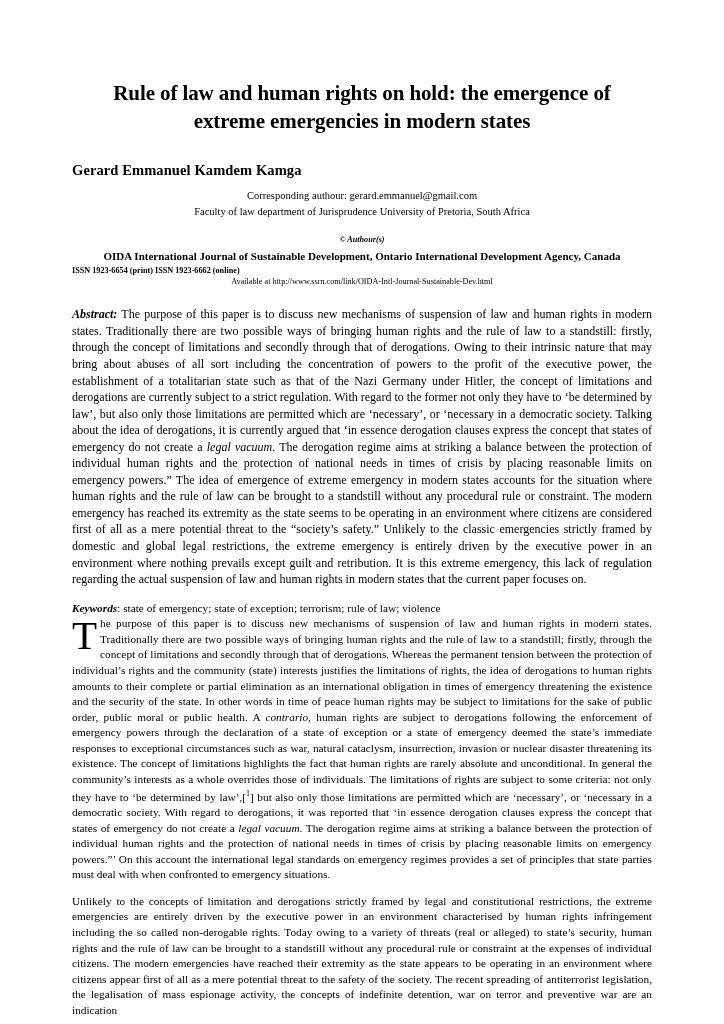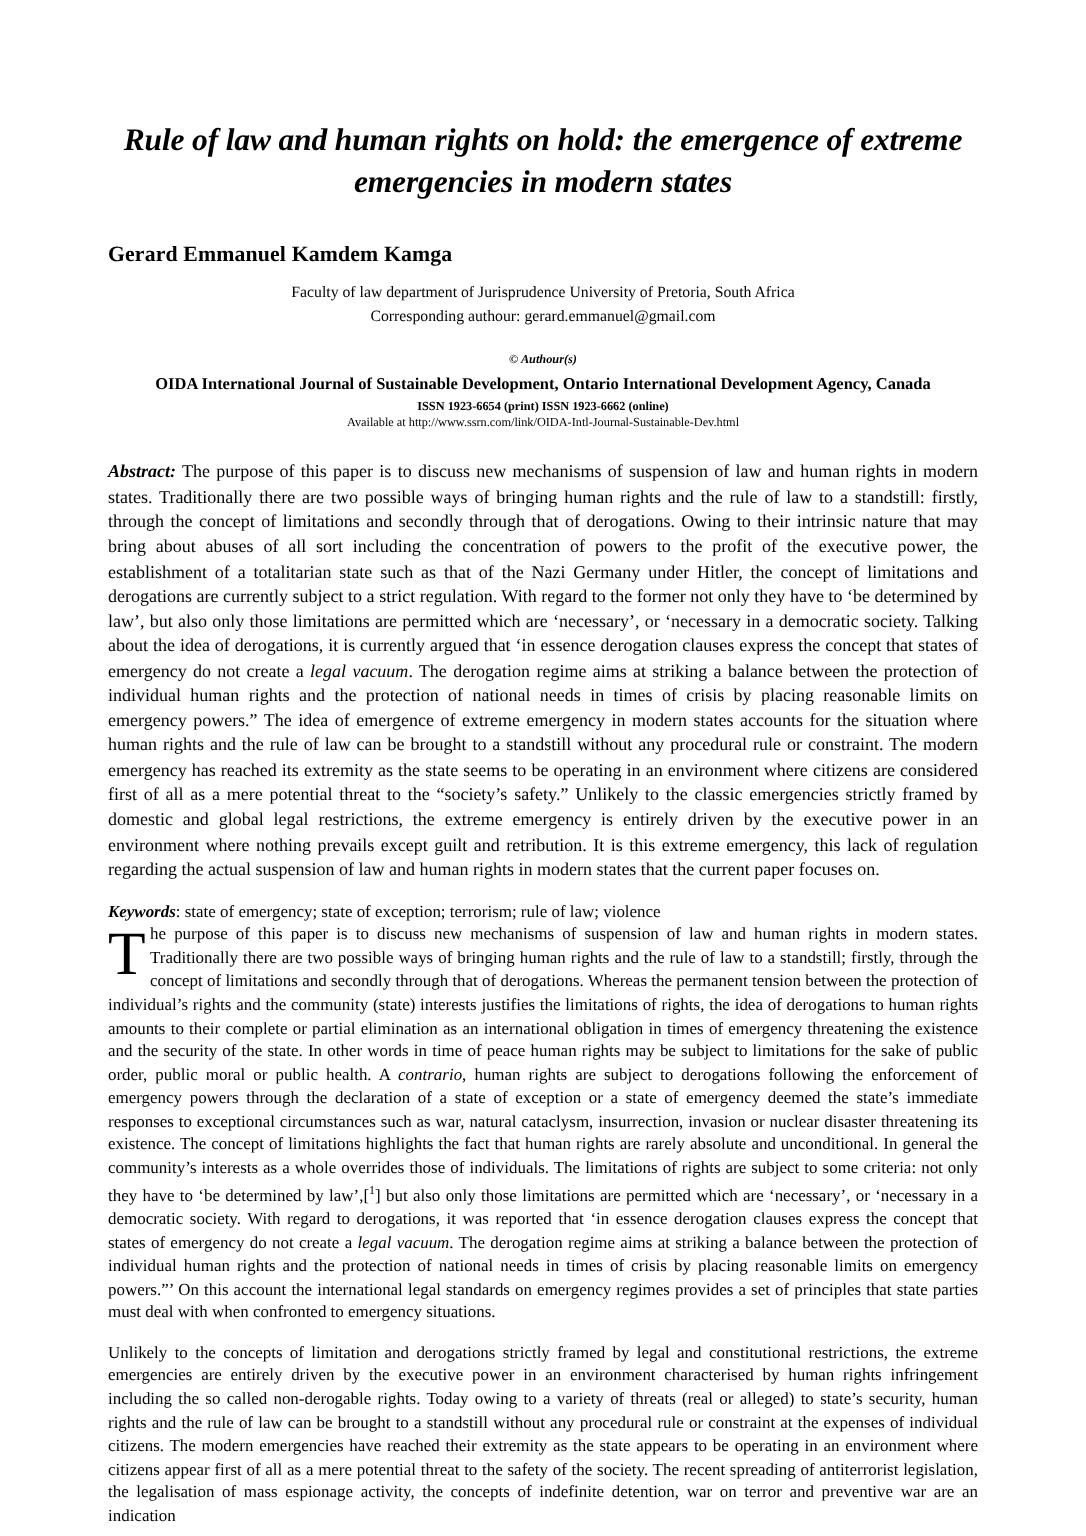--- a/index.html
+++ b/index.html
@@ -21,21 +21,20 @@
     background: #ffffff;
     position: relative;
   }
   .title {
     text-align: center;
     font-size: 21px;
     font-weight: bold;
     line-height: 1.32;
     margin: 18px 8px 0 8px;
     letter-spacing: -0.1px;
-    font-style: italic;
   }
   .author {
     font-size: 14.5px;
     font-weight: bold;
     margin-top: 27px;
     letter-spacing: 0.1px;
   }
   .affiliation {
     text-align: center;
     font-size: 10.5px;
@@ -51,21 +50,21 @@
     margin-top: 16px;
   }
   .journal-line {
     text-align: center;
     font-size: 11px;
     font-weight: bold;
     margin-top: 4px;
     line-height: 1.5;
   }
   .issn-line {
-    text-align: center;
+    text-align: left;
     font-size: 8.2px;
     font-weight: bold;
     margin-top: 2px;
   }
   .avail-line {
     text-align: center;
     font-size: 8.2px;
     margin-top: 2px;
   }
   .abstract {
@@ -123,22 +122,22 @@
 </head>
 <body>
 
 <div class="page">
 
   <h1 class="title">Rule of law and human rights on hold: the emergence of extreme emergencies in modern states</h1>
 
   <div class="author">Gerard Emmanuel Kamdem Kamga</div>
 
   <div class="affiliation">
+    <div>Corresponding authour: gerard.emmanuel@gmail.com</div>
     <div>Faculty of law department of Jurisprudence University of Pretoria, South Africa</div>
-    <div>Corresponding authour: gerard.emmanuel@gmail.com</div>
   </div>
 
   <div class="copyright">© Authour(s)</div>
   <div class="journal-line">OIDA International Journal of Sustainable Development, Ontario International Development Agency, Canada</div>
   <div class="issn-line">ISSN 1923-6654 (print) ISSN 1923-6662 (online)</div>
   <div class="avail-line">Available at http://www.ssrn.com/link/OIDA-Intl-Journal-Sustainable-Dev.html</div>
 
   <div class="abstract">
     <span class="lbl">Abstract:</span><span> The purpose of this paper is to discuss new mechanisms of suspension of law and human rights in modern states. Traditionally there are two possible ways of bringing human rights and the rule of law to a standstill: firstly, through the concept of limitations and secondly through that of derogations. Owing to their intrinsic nature that may bring about abuses of all sort including the concentration of powers to the profit of the executive power, the establishment of a totalitarian state such as that of the Nazi Germany under Hitler, the concept of limitations and derogations are currently subject to a strict regulation. With regard to the former not only they have to ‘be determined by law’, but also only those limitations are permitted which are ‘necessary’, or ‘necessary in a democratic society. Talking about the idea of derogations, it is currently argued that ‘in essence derogation clauses express the concept that states of emergency do not create a </span><span class="ital">legal vacuum</span><span>. The derogation regime aims at striking a balance between the protection of individual human rights and the protection of national needs in times of crisis by placing reasonable limits on emergency powers.” The idea of emergence of extreme emergency in modern states accounts for the situation where human rights and the rule of law can be brought to a standstill without any procedural rule or constraint. The modern emergency has reached its extremity as the state seems to be operating in an environment where citizens are considered first of all as a mere potential threat to the “society’s safety.” Unlikely to the classic emergencies strictly framed by domestic and global legal restrictions, the extreme emergency is entirely driven by the executive power in an environment where nothing prevails except guilt and retribution. It is this extreme emergency, this lack of regulation regarding the actual suspension of law and human rights in modern states that the current paper focuses on.</span>
   </div>

